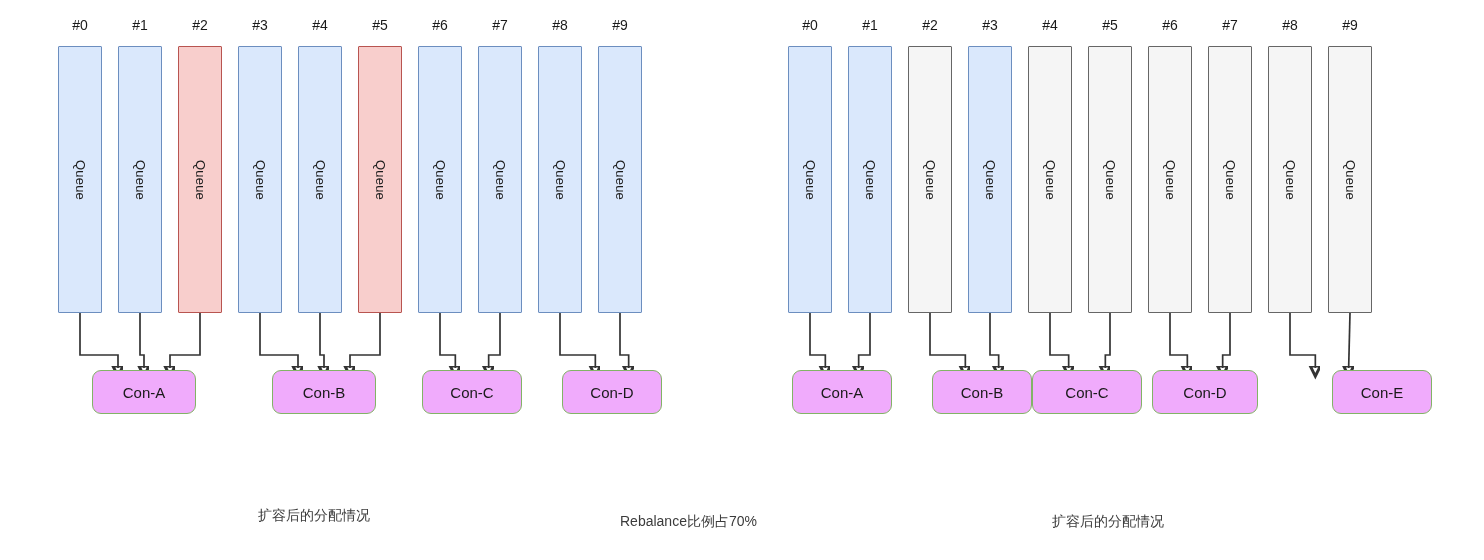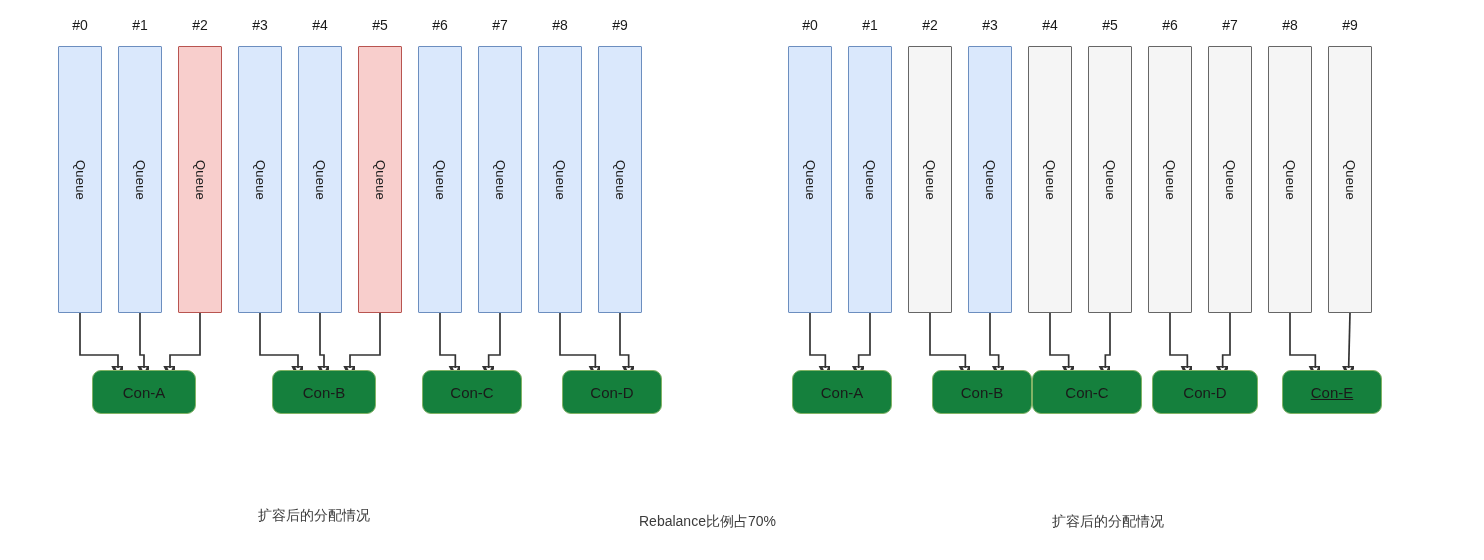--- a/index.html
+++ b/index.html
@@ -47,21 +47,21 @@
     line-height:1;
     color:#1a1a1a;
   }
 
   
   .consumer{
     position:absolute;
     height:44px;
     box-sizing:border-box;
     border:1px solid #82b366;
-    background:#15803d;
+    background:#f0abfc;
     border-radius:9px;
     display:flex;
     align-items:center;
     justify-content:center;
     font-size:15px;
     color:#1a1a1a;
   }
 
   
   svg.links{
@@ -219,21 +219,21 @@
       </div>
       <div class="consumer" style="left: 932px; width: 100px; top: 370px;">
         <span>Con-B</span>
       </div>
       <div class="consumer" style="left: 1032px; width: 110px; top: 370px;">
         <span>Con-C</span>
       </div>
       <div class="consumer" style="left: 1152px; width: 106px; top: 370px;">
         <span>Con-D</span>
       </div>
-      <div class="consumer" style="left: 1282px; width: 100px; top: 370px; text-decoration: underline;">
+      <div class="consumer" style="left: 1332px; width: 100px; top: 370px;">
         <span>Con-E</span>
       </div>
     </div>
 
   <div class="caption" id="cap-left" style="left: 258px; top: 508px;">扩容后的分配情况</div>
-  <div class="caption" id="cap-mid" style="left: 639px; top: 514px;">Rebalance比例占70%</div>
+  <div class="caption" id="cap-mid" style="left: 620px; top: 514px;">Rebalance比例占70%</div>
   <div class="caption" id="cap-right" style="left: 1052px; top: 514px;">扩容后的分配情况</div>
 </div>
 
 </body></html>

